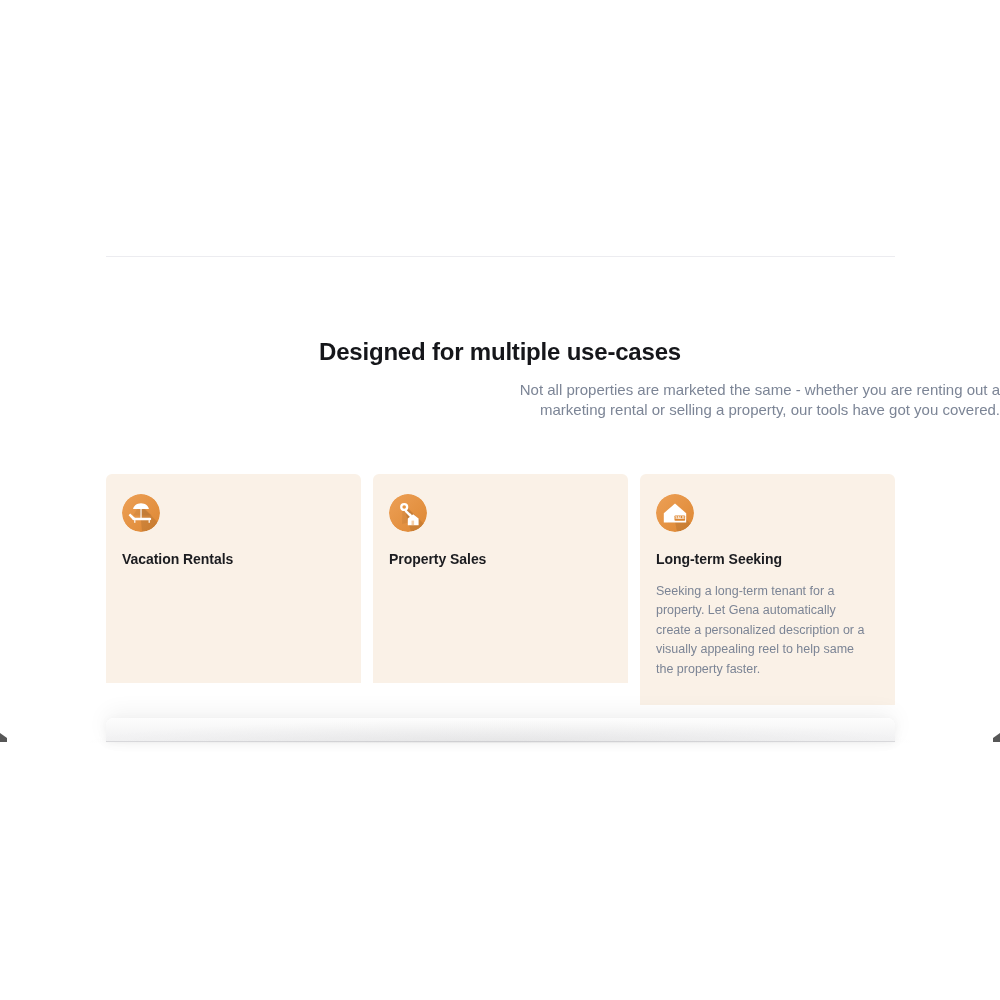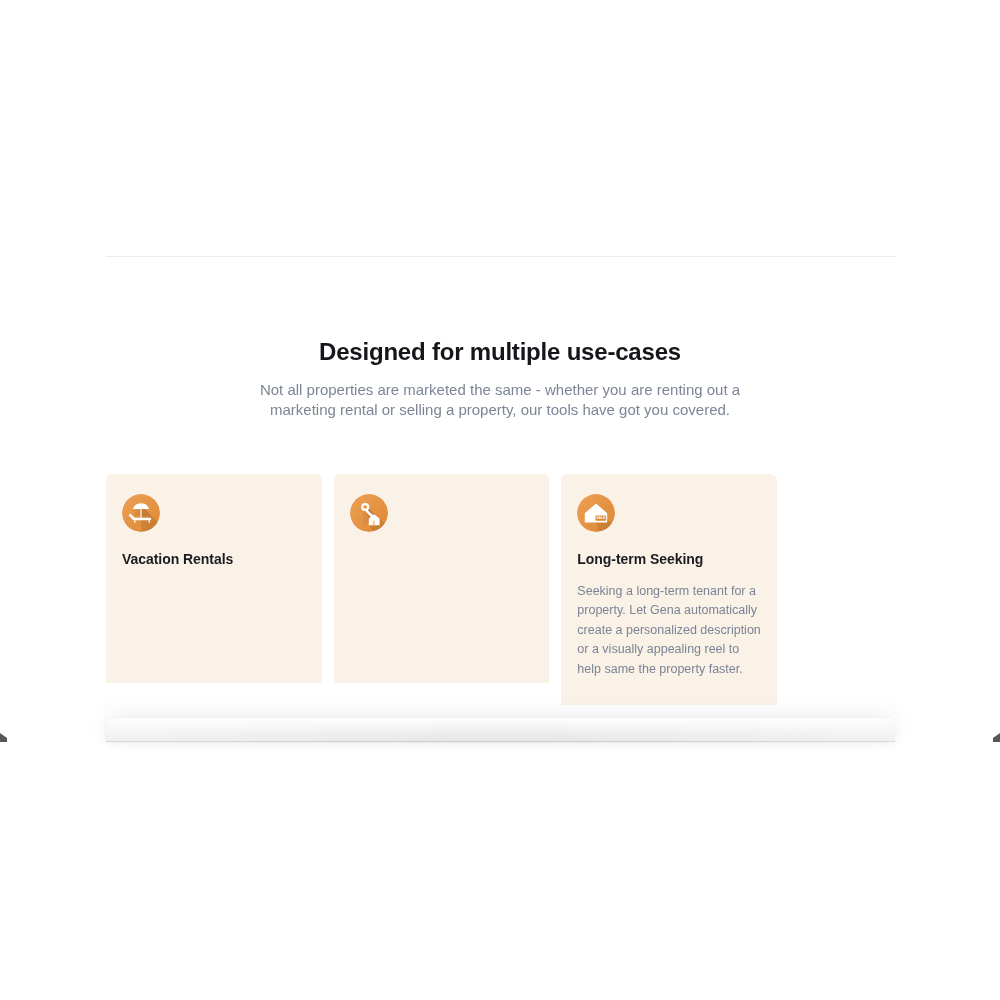--- a/index.html
+++ b/index.html
@@ -47,28 +47,28 @@
     letter-spacing: -0.2px;
   }
 
   .section-sub {
     margin-top: 12px;
     font-size: 15px;
     line-height: 19.5px;
     color: #7c8596;
     font-weight: 400;
   }
-  .section-sub .ln { display: block; }
+  .section-sub .ln { display: block; text-align: right; }
 
   
   .cards {
     position: absolute;
     left: 106px;
     top: 474px;
-    width: 671px;
+    width: 789px;
     display: flex;
     gap: 12px;
     align-items: flex-start;
   }
 
   .card {
     flex: 1 1 0;
     background: #faf1e7;
     border-radius: 6px 6px 0 0;
     padding: 20px 16px 26px 16px;
@@ -207,20 +207,21 @@
           <circle cx="15.2" cy="13.0" r="1.8" fill="#e8943f"></circle>
 
           <path d="M17.3 15.8 L23.2 21.7 L21.5 23.4 L15.6 17.5 Z" fill="#ffffff"></path>
 
           <rect x="21.0" y="19.2" width="2.6" height="1.5" transform="rotate(45 21.0 19.2)" fill="#ffffff"></rect>
 
           <path d="M24.2 20.2 L29.6 24.6 L29.6 31.2 L18.8 31.2 L18.8 24.6 Z" fill="#ffffff"></path>
           <rect x="22.5" y="26.6" width="2.6" height="4.6" fill="#e8943f" opacity="0.45"></rect>
         </g>
       </svg>
+      <div class="card-title">Property Sales</div>
     </div>
 
     <div class="card">
       <svg class="card-icon" viewBox="0 0 38 38">
         <defs>
           <clipPath id="c3">
               <circle cx="19" cy="19" r="19"></circle>
             </clipPath>
           <linearGradient id="g3" x1="0" y1="0" x2="1" y2="1">
             <stop offset="0%" stop-color="#eda056"></stop>

